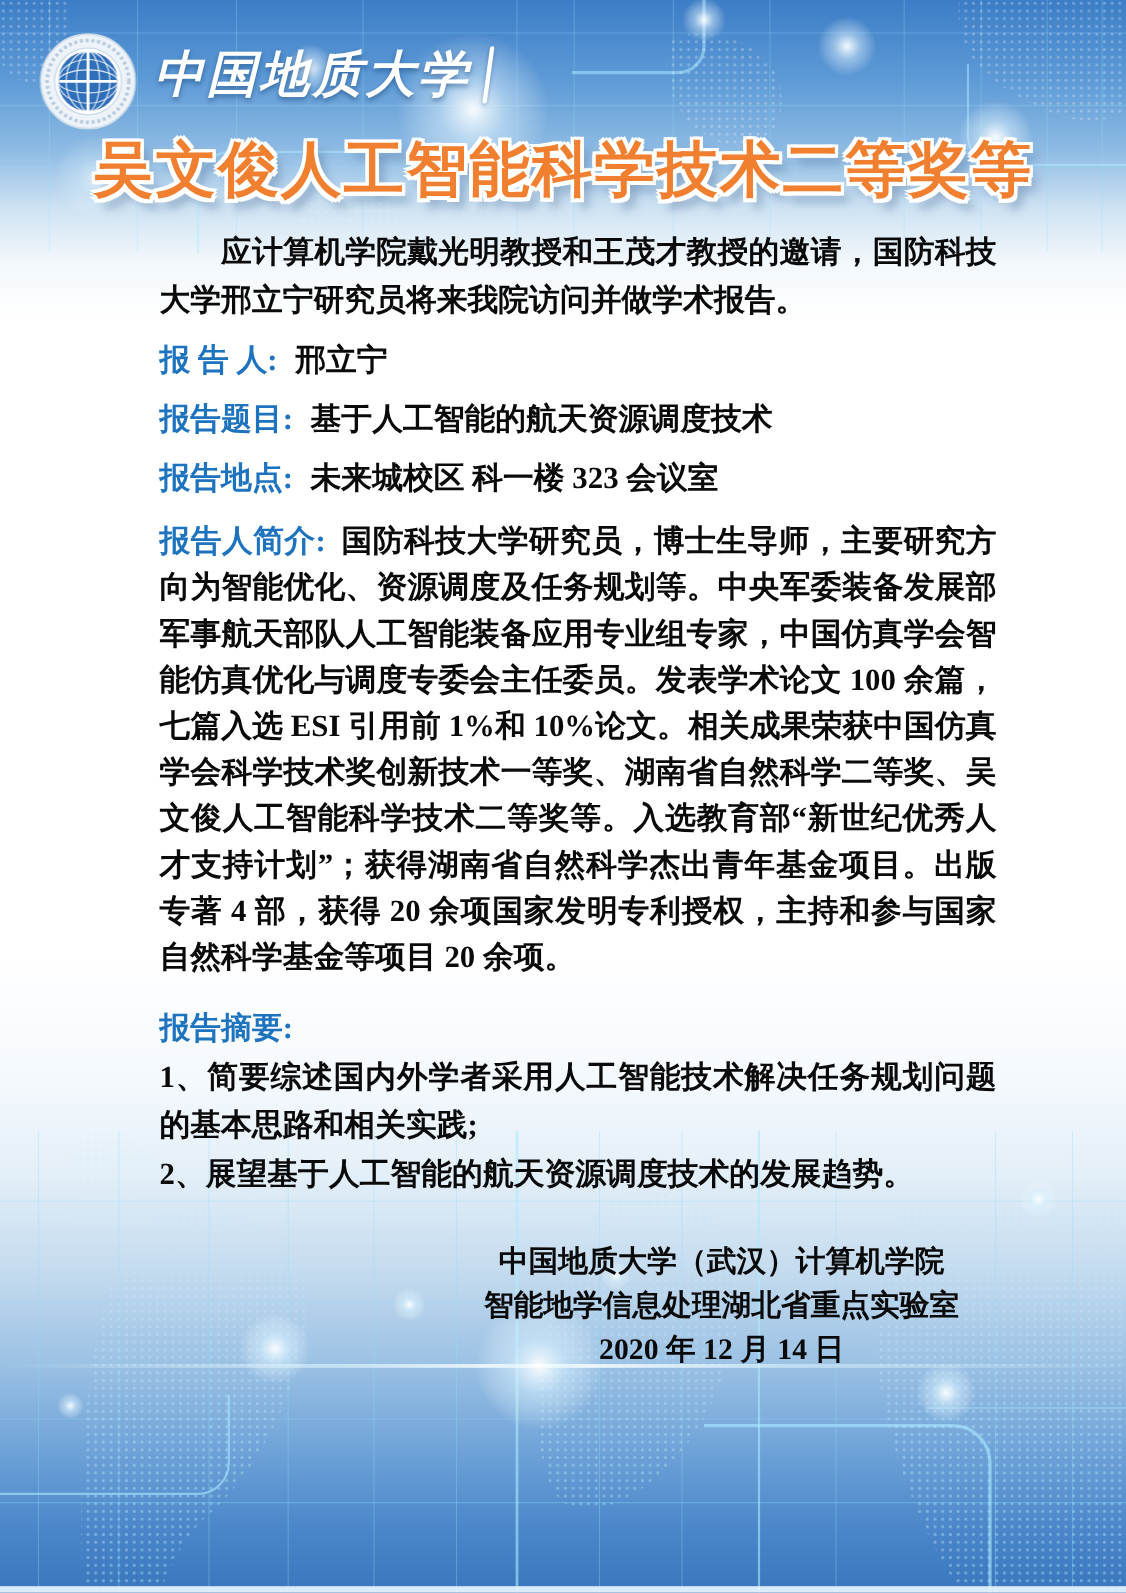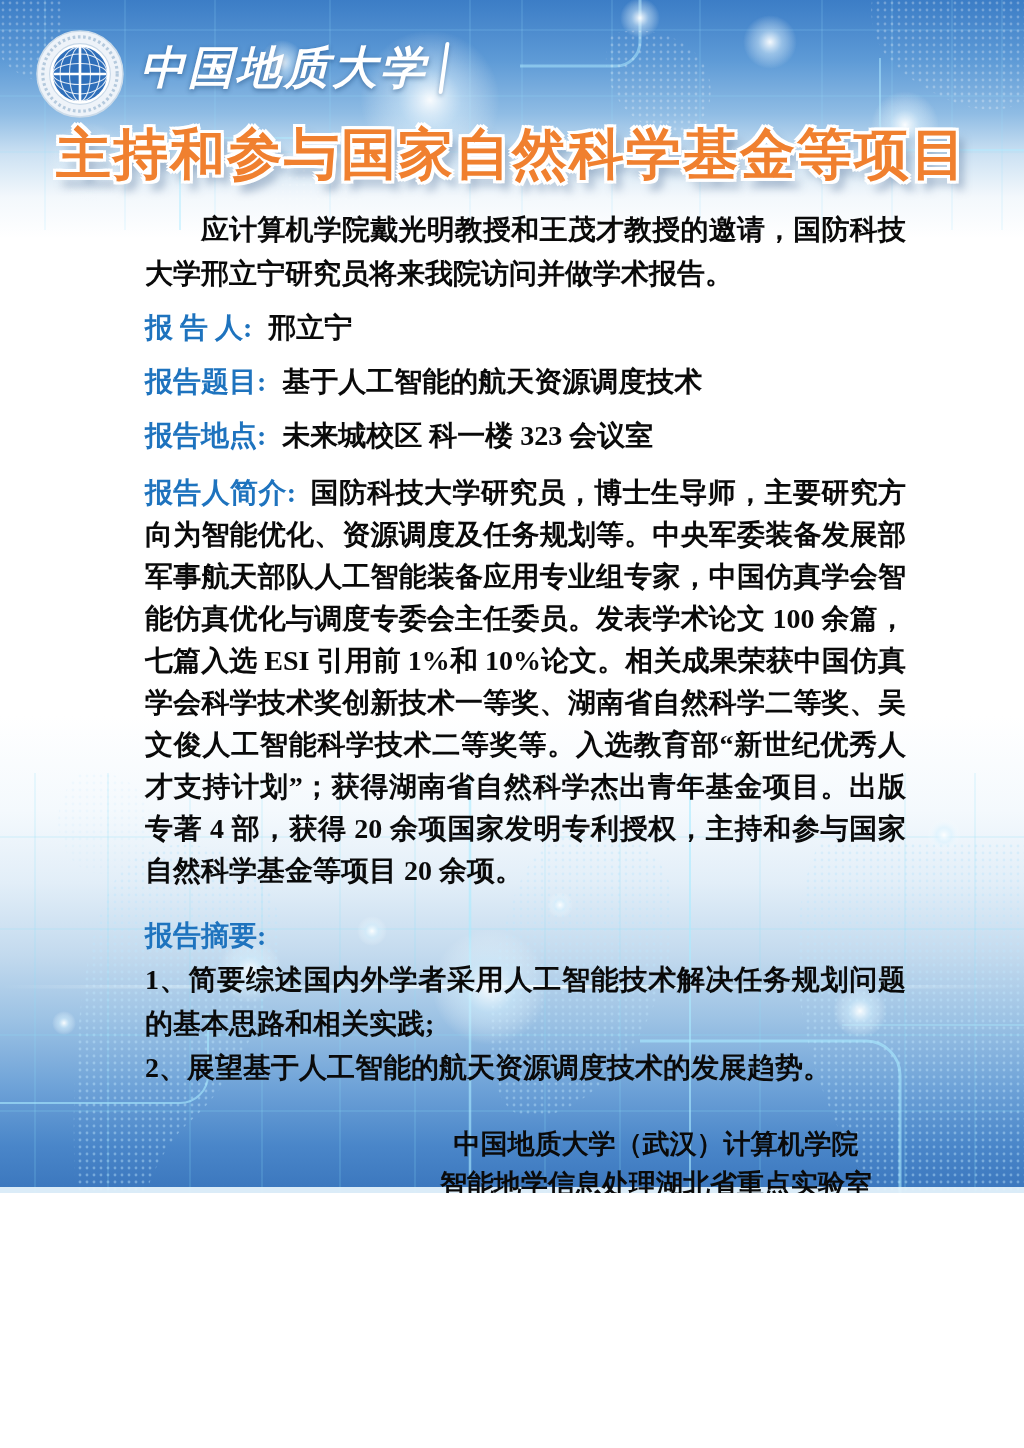--- a/index.html
+++ b/index.html
@@ -1,20 +1,20 @@
 <!DOCTYPE html>
 <html><head>
 <meta charset="utf-8">
 <style>
   html,body{margin:0;padding:0;}
   body{font-family:"Liberation Serif","DejaVu Serif",serif;}
 
   .poster{
     position:relative;
-    width:1024px;height:1193px;
+    width:1024px;height:1448px;
     overflow:hidden;
     background:linear-gradient(180deg,
       #3c7dc6 0%,
       #5d9ad6 5%,
       #8fbce4 9.5%,
       #cde2f3 13%,
       #f3f8fc 16.5%,
       #ffffff 20%,
       #ffffff 60%,
       #f4f9fd 68%,
@@ -67,21 +67,21 @@
   .intro{margin:0;text-indent:2em;line-height:44px;text-align:justify;}
   .field{margin:10px 0 0 0;line-height:44px;white-space:nowrap;}
   .field-label,.inline-label,.section-label{color:#1e73be;}
   .field-label{margin-right:16px;}
   .inline-label{margin-right:14px;}
   .bio{margin:14px 0 0 0;line-height:42px;text-align:justify;}
   .section-label{margin:22px 0 0 0;line-height:44px;}
   .abstract-item{margin:0;line-height:44px;text-align:justify;}
   .welcome{margin:32px 0 0 72px;line-height:44px;color:#1b5ca3;font-size:30px;}
   .signature{margin:36px 0 0 auto;width:500px;text-align:center;
-             font-size:27px;line-height:40px;font-family:Liberation Mono, monospace;}
+             font-size:27px;line-height:40px;}
 </style>
 </head>
 <body>
 
 <div class="poster">
 
   <svg class="bg-layer bg-top" width="1024" height="230" viewBox="0 0 1024 230">
     <defs>
       <radialGradient id="glowW" cx="50%" cy="50%" r="50%">
         <stop offset="0%" stop-color="#ffffff" stop-opacity="0.95"></stop>
@@ -206,21 +206,21 @@
       </g>
     </svg>
     <div class="names">
       <div class="cn-row">
         <span class="uni-name">中国地质大学</span>
         <span class="name-divider"></span>
       </div>
     </div>
   </div>
 
-  <div class="main-title">主持和参与国家自然科学基金等项目</div>
+  <div class="main-title">吴文俊人工智能科学技术二等奖等</div>
 
   <div class="content">
 
     <p class="intro">应计算机学院戴光明教授和王茂才教授的邀请，国防科技大学邢立宁研究员将来我院访问并做学术报告。</p>
 
     <p class="field">
       <span class="field-label">报 告 人:</span><span>邢立宁</span>
     </p>
     <p class="field">
       <span class="field-label">报告题目:</span><span>基于人工智能的航天资源调度技术</span>

